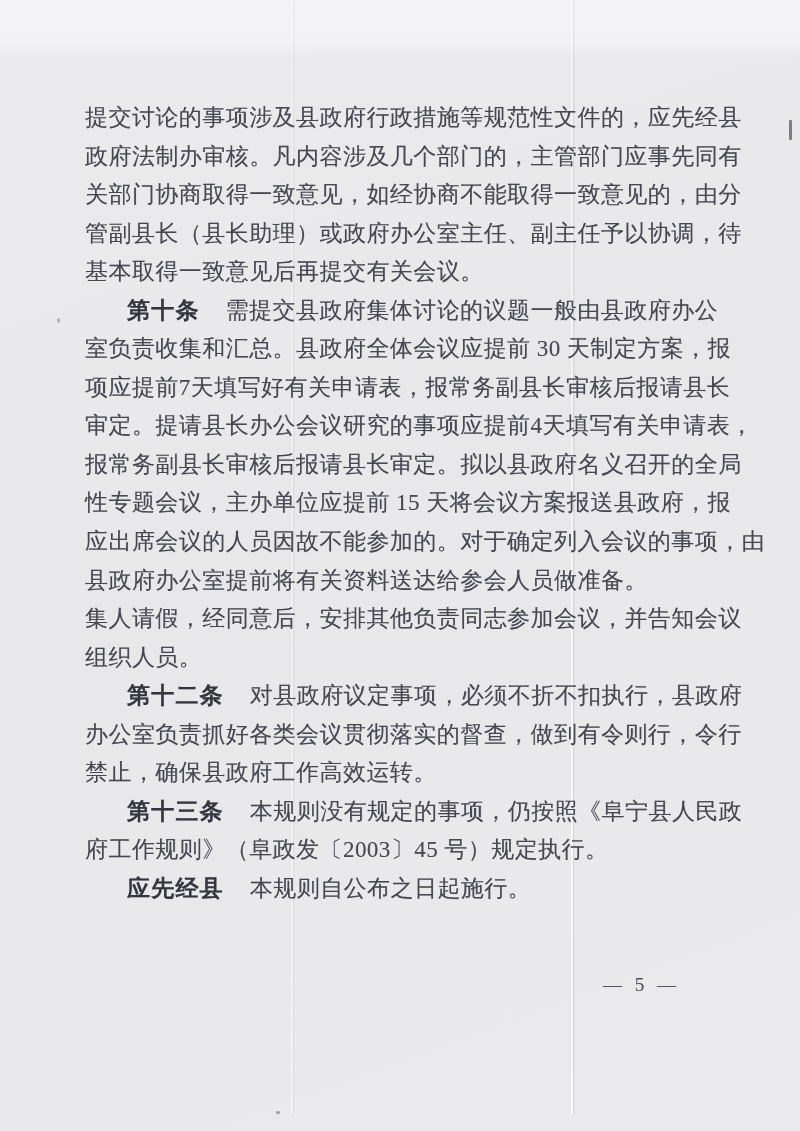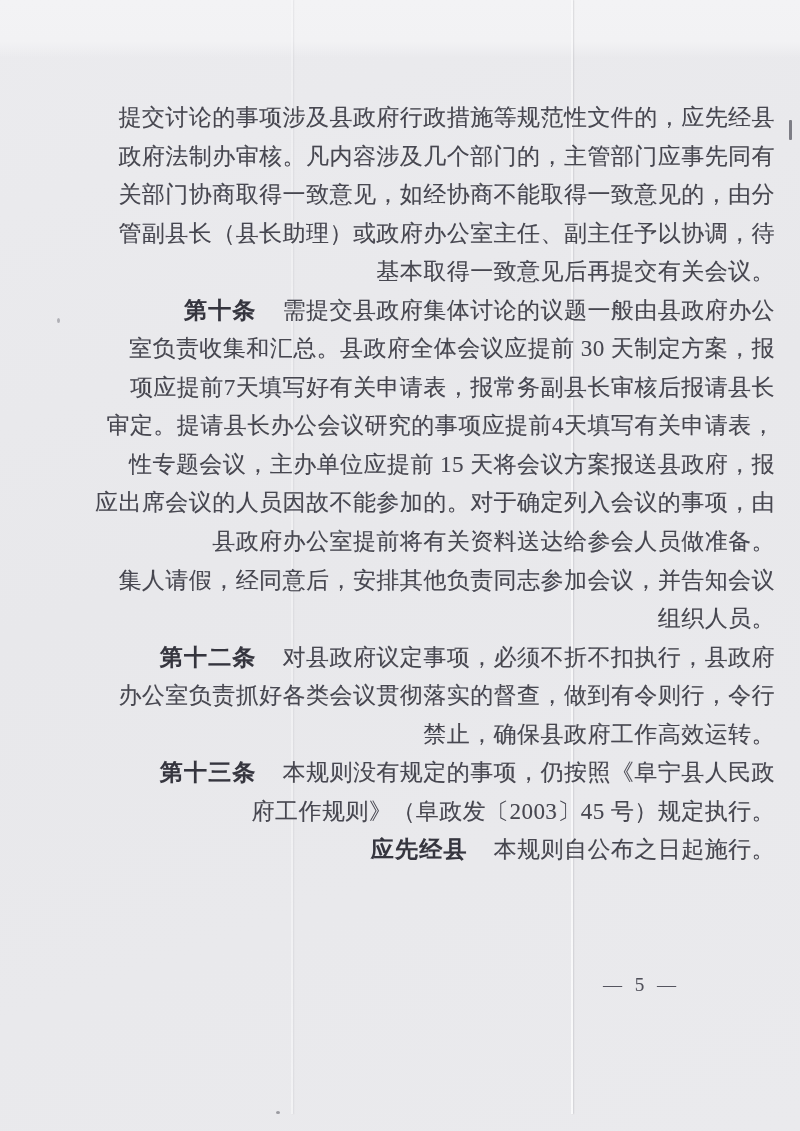--- a/index.html
+++ b/index.html
@@ -4,21 +4,20 @@
 <style>
   html, body { margin:0; padding:0; }
   body {
     width:800px; height:1131px;
     background:#dfe0e2;
     font-family:"Liberation Serif","DejaVu Serif",serif;
   }
   .page {
     position:relative; width:800px; height:1131px; overflow:hidden;
     background:linear-gradient(160deg,#ebebee 0%,#e8e8eb 45%,#eaeaed 100%);
-    text-align:right;
   }
   .band-top {
     position:absolute; left:0; right:0; top:0; height:58px;
     background:linear-gradient(180deg,#f3f3f5 0%,#f2f2f4 72%,rgba(242,242,244,0) 100%);
   }
   .fold {
     position:absolute; top:0; height:1114px; width:2px;
     background:linear-gradient(180deg,rgba(255,255,255,0.50),rgba(255,255,255,0.80));
     box-shadow:1px 0 1.5px rgba(100,100,115,0.22);
   }
@@ -38,21 +37,21 @@
   }
   .text-block {
     position:absolute; left:85px; top:99px; width:690px;
     font-size:23px; letter-spacing:0.45px; color:#474750;
     text-shadow:0.3px 0.3px 0.6px rgba(90,90,100,0.35);
   }
   .line { height:38.55px; line-height:38.55px; white-space:nowrap; }
   .line.ind { padding-left:42px; }
   .art {
     font-weight:700; color:#35353e;
-    margin-right:26px; letter-spacing:1.2px;margin-left:24px;
+    margin-right:26px; letter-spacing:1.2px;
   }
   .page-number {
     position:absolute; left:603px; top:974px;
     font-size:19px; letter-spacing:4px; color:#50505a;
     text-shadow:0.3px 0.3px 0.6px rgba(90,90,100,0.3);
   }
 </style>
 </head>
 <body>
 
@@ -69,20 +68,21 @@
     <div class="line"><span class="txt">提交讨论的事项涉及县政府行政措施等规范性文件的，应先经县</span></div>
     <div class="line"><span class="txt">政府法制办审核。凡内容涉及几个部门的，主管部门应事先同有</span></div>
     <div class="line"><span class="txt">关部门协商取得一致意见，如经协商不能取得一致意见的，由分</span></div>
     <div class="line"><span class="txt">管副县长（县长助理）或政府办公室主任、副主任予以协调，待</span></div>
     <div class="line"><span class="txt">基本取得一致意见后再提交有关会议。</span></div>
 
     <div class="line ind"><span class="art">第十条</span><span class="txt">需提交县政府集体讨论的议题一般由县政府办公</span></div>
     <div class="line"><span class="txt">室负责收集和汇总。县政府全体会议应提前 30 天制定方案，报</span></div>
     <div class="line"><span class="txt">项应提前7天填写好有关申请表，报常务副县长审核后报请县长</span></div>
     <div class="line"><span class="txt">审定。提请县长办公会议研究的事项应提前4天填写有关申请表，</span></div>
+    <div class="line"><span class="txt">报常务副县长审核后报请县长审定。拟以县政府名义召开的全局</span></div>
     <div class="line"><span class="txt">性专题会议，主办单位应提前 15 天将会议方案报送县政府，报</span></div>
     <div class="line"><span class="txt">应出席会议的人员因故不能参加的。对于确定列入会议的事项，由</span></div>
     <div class="line"><span class="txt">县政府办公室提前将有关资料送达给参会人员做准备。</span></div>
 
     <div class="line"><span class="txt">集人请假，经同意后，安排其他负责同志参加会议，并告知会议</span></div>
     <div class="line"><span class="txt">组织人员。</span></div>
 
     <div class="line ind"><span class="art">第十二条</span><span class="txt">对县政府议定事项，必须不折不扣执行，县政府</span></div>
     <div class="line"><span class="txt">办公室负责抓好各类会议贯彻落实的督查，做到有令则行，令行</span></div>
     <div class="line"><span class="txt">禁止，确保县政府工作高效运转。</span></div>

